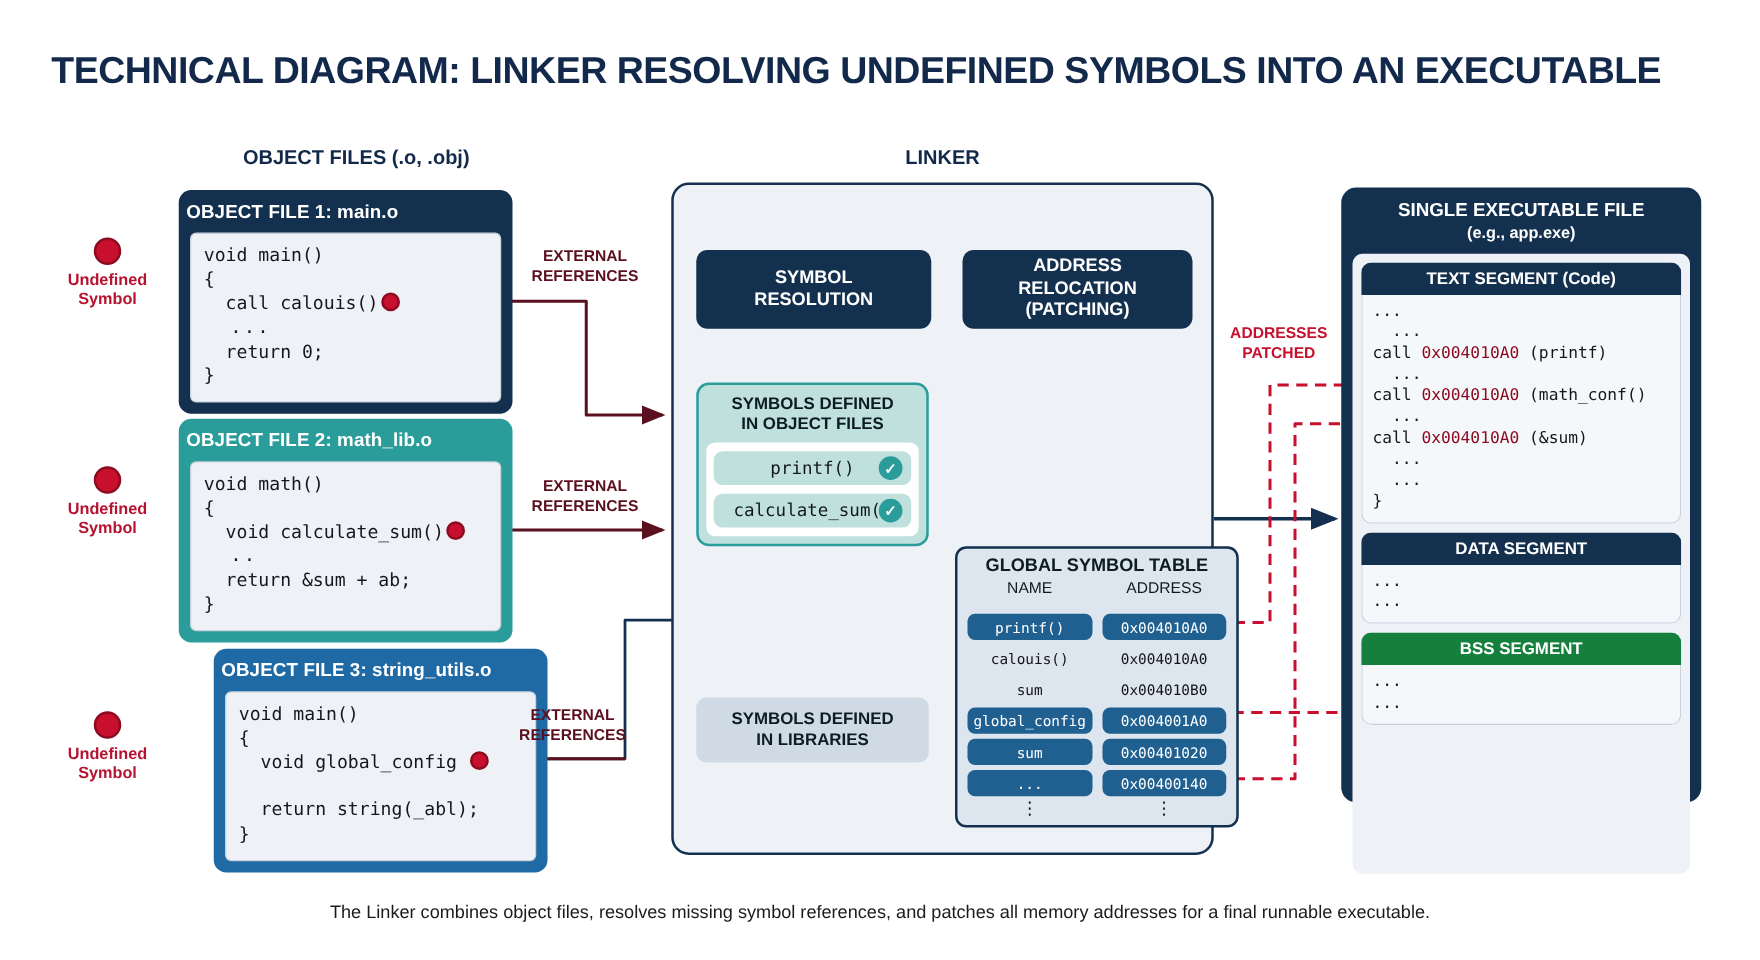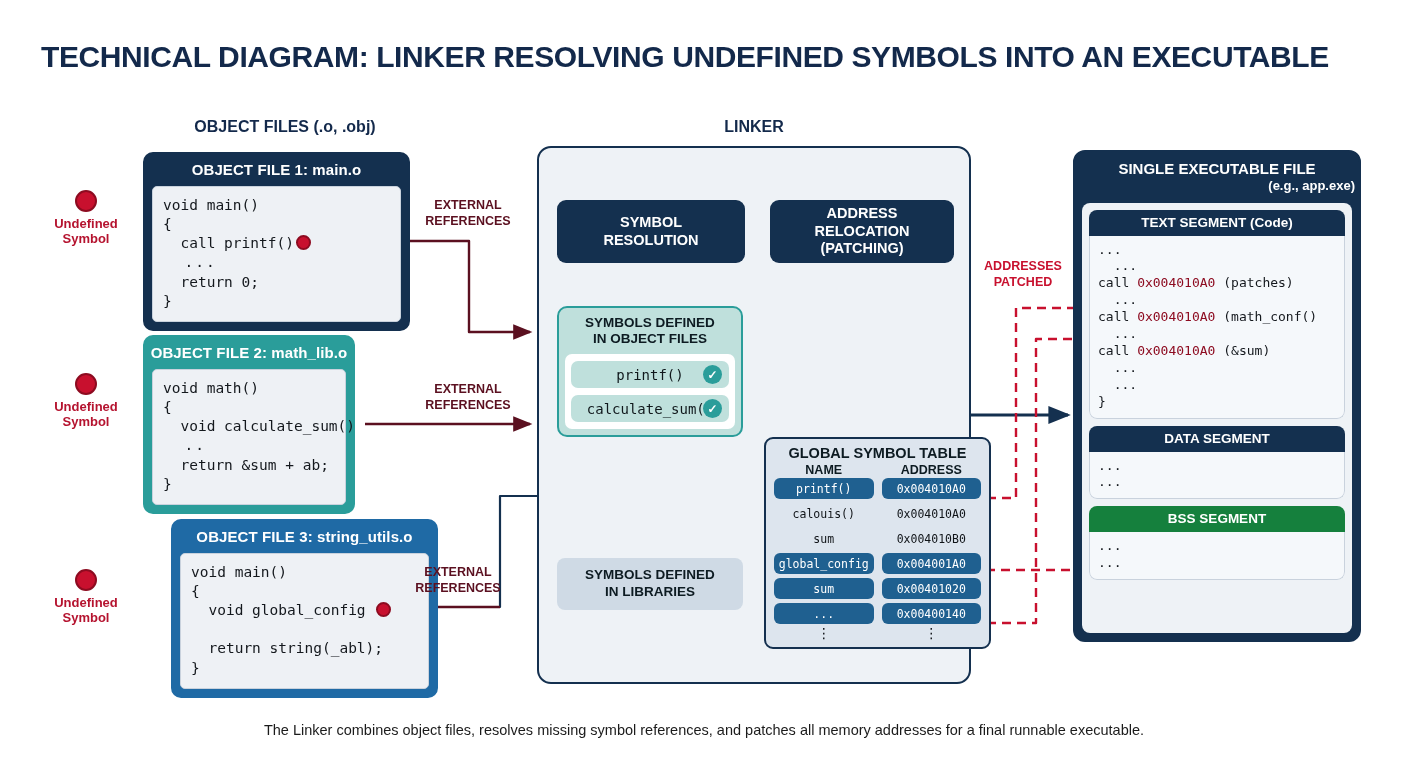--- a/index.html
+++ b/index.html
@@ -21,21 +21,21 @@
   
   .col-head {
     position: absolute; font-size: 16px; font-weight: bold;
     color: #13294b; text-align: center; white-space: nowrap;
   }
 
   
   .card { position: absolute; border-radius: 10px; overflow: hidden; }
   .card-head {
     font-size: 15px; font-weight: bold; color: #ffffff;
-    text-align: center; letter-spacing: 0.1px;
+    text-align: left; letter-spacing: 0.1px;
     padding: 7px 4px 8px;
   }
   .card-body {
     background: #eef1f5; margin: 0 7px 7px; border-radius: 5px;
     border: 1px solid #c9d2dd;
     font-family: "DejaVu Sans Mono", monospace;
     font-size: 14.5px; color: #14181d; line-height: 1.32;
     padding: 9px 10px 10px;
   }
   .objfile { border: 2px solid transparent; }
@@ -121,22 +121,22 @@
   .gst {
     position: absolute; background: #dde5ee; border: 2px solid #14304f;
     border-radius: 9px; padding: 6px 8px 8px;
   }
   .gst-title {
     font-size: 14.5px; font-weight: bold; color: #0d1b22; text-align: center;
   }
   .gst-cols { display: flex; gap: 8px; margin-top: 2px; }
   .gst-col { flex: 1; }
   .gst-colhead {
-    font-size: 12.5px; font-weight: bold; color: #0d1b22; text-align: center;
-    padding-bottom: 1px;
+    font-size: 12.5px; font-weight: normal; color: #0d1b22; text-align: center;
+    padding-bottom: 14px;
   }
   .gst-cell {
     height: 21px; display: flex; align-items: center; justify-content: center;
     font-family: "DejaVu Sans Mono", monospace; font-size: 11.5px;
     margin-bottom: 4px; border-radius: 6px; white-space: nowrap;
   }
   .gst-cell.filled { background: #1f6090; color: #ffffff; }
   .gst-cell.plain  { background: transparent; color: #101418; }
   .gst-vdots {
     text-align: center; font-size: 14px; color: #101418; line-height: 0.8;
@@ -145,24 +145,24 @@
 
   
   .exe-panel {
     position: absolute; left: 1073px; top: 150px; width: 288px; height: 492px;
     background: #14304f; border: 2px solid #14304f; border-radius: 12px;
   }
   .exe-head {
     color: #fff; text-align: center; font-size: 15px; font-weight: bold;
     padding: 8px 4px 3px; line-height: 1.2;
   }
-  .exe-sub { font-size: 13px; font-weight: bold; text-align: right; }
+  .exe-sub { font-size: 13px; font-weight: bold; }
   .exe-body {
     background: #eef2f6; border-radius: 8px; margin: 6px 7px 7px;
-    padding: 7px; height: 430px;
+    padding: 7px; height: 496px;
   }
   .seg { border-radius: 8px; overflow: hidden; margin-bottom: 7px; }
   .seg-head {
     color: #fff; font-size: 13.5px; font-weight: bold; text-align: center;
     padding: 5px 2px 6px;
   }
   .seg-navy .seg-head { background: #14304f; }
   .seg-blue .seg-head { background: #15803d; }
   .seg-body {
     background: #f5f8fb; border: 1px solid #c9d2dd; border-top: none;
@@ -249,28 +249,28 @@
       <div>Undefined</div>
       <div>Symbol</div>
     </div>
   </div>
 
   <div class="card objfile obj-navy" style="left:143px; top:152px; width:267px;">
     <div class="card-head">OBJECT FILE 1: main.o</div>
     <div class="card-body">
       <div class="codeline">void main()</div>
       <div class="codeline">{</div>
-      <div class="codeline"><span>  call printf()</span><span class="anchor"></span></div>
+      <div class="codeline"><span>  call calouis()</span><span class="anchor"></span></div>
       <div class="codeline dots">  ...</div>
       <div class="codeline">  return 0;</div>
       <div class="codeline">}</div>
     </div>
   </div>
 
-  <div class="card objfile obj-teal" style="left:143px; top:335px; width:212px;">
+  <div class="card objfile obj-teal" style="left:143px; top:335px; width:267px;">
     <div class="card-head">OBJECT FILE 2: math_lib.o</div>
     <div class="card-body">
       <div class="codeline">void math()</div>
       <div class="codeline">{</div>
       <div class="codeline"><span>  void calculate_sum()</span><span class="anchor"></span></div>
       <div class="codeline dots">  ..</div>
       <div class="codeline">  return &amp;sum + ab;</div>
       <div class="codeline">}</div>
     </div>
   </div>
@@ -363,21 +363,21 @@
       <div>SINGLE EXECUTABLE FILE</div>
       <div class="exe-sub">(e.g., app.exe)</div>
     </div>
     <div class="exe-body">
 
       <div class="seg seg-navy">
         <div class="seg-head">TEXT SEGMENT (Code)</div>
         <div class="seg-body">
           <div class="codeline">...</div>
           <div class="codeline">  ...</div>
-          <div class="codeline"><span>call </span><span class="addr">0x004010A0</span><span> (patches)</span></div>
+          <div class="codeline"><span>call </span><span class="addr">0x004010A0</span><span> (printf)</span></div>
           <div class="codeline">  ...</div>
           <div class="codeline"><span>call </span><span class="addr">0x004010A0</span><span> (math_conf()</span></div>
           <div class="codeline">  ...</div>
           <div class="codeline"><span>call </span><span class="addr">0x004010A0</span><span> (&amp;sum)</span></div>
           <div class="codeline">  ...</div>
           <div class="codeline">  ...</div>
           <div class="codeline">}</div>
         </div>
       </div>
 

